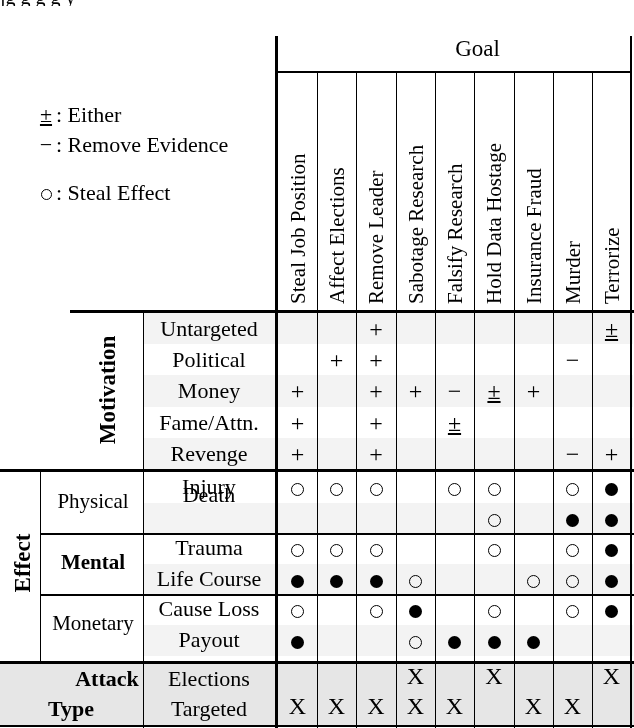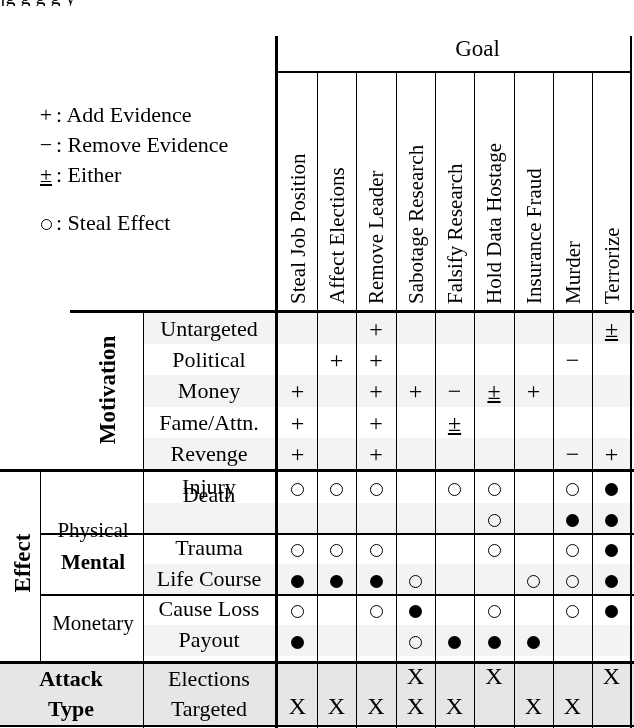--- a/index.html
+++ b/index.html
@@ -35,23 +35,22 @@
     <div class="shade" style="left: 144px; top: 313px; width: 489px; height: 31.2px;"></div>
     <div class="shade" style="left: 144px; top: 375.4px; width: 489px; height: 31.2px;"></div>
     <div class="shade" style="left: 144px; top: 437.8px; width: 489px; height: 31.2px;"></div>
     <div class="shade" style="left: 144px; top: 502.6px; width: 489px; height: 30.6px;"></div>
     <div class="shade" style="left: 144px; top: 563.8px; width: 489px; height: 30.6px;"></div>
     <div class="shade" style="left: 144px; top: 625px; width: 489px; height: 30.6px;"></div>
     <div class="atk" style="left: 0px; top: 664px; width: 634px; height: 62px;"></div>
   </div>
 
 <div class="legend">
-  <div class="row"><span class="sym">+</span><span>: Add Evidence</span></div>
+  <div class="row"><span class="sym" style="text-decoration:underline">±</span><span>: Either</span></div>
   <div class="row"><span class="sym">−</span><span>: Remove Evidence</span></div>
-  <div class="row"><span class="sym" style="text-decoration:underline">±</span><span>: Either</span></div>
   <div class="row" style="height:18px"></div>
   <div class="row"><span class="sym"><span class="dot side" style="width:11px;height:11px"></span></span><span>: Steal Effect</span></div>
 </div>
 
 <div class="goal-title">Goal</div>
 
 <div id="grid">
     <div class="colhdr" style="left: 278px; width: 39px;">
       <span style="transform: rotate(-90deg); left: 8px; bottom: auto; transform-origin: 0px 0px; top: 232px;">Steal Job Position</span>
     </div>
@@ -96,21 +95,21 @@
     <div class="rowlbl" style="left: 144px; top: 406.6px; width: 130px;">Fame/Attn.</div>
     <div class="cell" style="left: 278px; top: 406.6px; width: 39px;"><span class="pm">+</span></div>
     <div class="cell" style="left: 356px; top: 406.6px; width: 40px;"><span class="pm">+</span></div>
     <div class="cell" style="left: 435px; top: 406.6px; width: 39px;"><span class="pm either">±</span></div>
     <div class="rowlbl" style="left: 144px; top: 437.8px; width: 130px;">Revenge</div>
     <div class="cell" style="left: 278px; top: 437.8px; width: 39px;"><span class="pm">+</span></div>
     <div class="cell" style="left: 356px; top: 437.8px; width: 40px;"><span class="pm">+</span></div>
     <div class="cell" style="left: 553px; top: 437.8px; width: 39px;"><span class="pm">−</span></div>
     <div class="cell" style="left: 592px; top: 437.8px; width: 39px;"><span class="pm">+</span></div>
     <div class="vert" style="left: 38px; top: 377px; width: 140px; text-align: center;">Motivation</div>
-    <div class="grp" style="left: 42px; top: 488.6px; width: 102px; margin-top: 29px;">Physical</div>
+    <div class="grp" style="left: 42px; top: 488.6px; width: 102px;">Physical</div>
     <div class="rowlbl" style="left: 144px; top: 471px; width: 130px;">Injury</div>
     <div class="cell" style="left: 278px; top: 472px; width: 39px; line-height: 30.6px;"><span class="dot side"></span></div>
     <div class="cell" style="left: 317px; top: 472px; width: 39px; line-height: 30.6px;"><span class="dot side"></span></div>
     <div class="cell" style="left: 356px; top: 472px; width: 40px; line-height: 30.6px;"><span class="dot side"></span></div>
     <div class="cell" style="left: 435px; top: 472px; width: 39px; line-height: 30.6px;"><span class="dot side"></span></div>
     <div class="cell" style="left: 474px; top: 472px; width: 40px; line-height: 30.6px;"><span class="dot side"></span></div>
     <div class="cell" style="left: 553px; top: 472px; width: 39px; line-height: 30.6px;"><span class="dot side"></span></div>
     <div class="cell" style="left: 592px; top: 472px; width: 39px; line-height: 30.6px;"><span class="dot target"></span></div>
     <div class="rowlbl" style="left: 144px; top: 479px; width: 130px;">Death</div>
     <div class="cell" style="left: 474px; top: 502.6px; width: 40px; line-height: 30.6px;"><span class="dot side"></span></div>
@@ -142,21 +141,21 @@
     <div class="cell" style="left: 474px; top: 594.4px; width: 40px; line-height: 30.6px;"><span class="dot side"></span></div>
     <div class="cell" style="left: 553px; top: 594.4px; width: 39px; line-height: 30.6px;"><span class="dot side"></span></div>
     <div class="cell" style="left: 592px; top: 594.4px; width: 39px; line-height: 30.6px;"><span class="dot target"></span></div>
     <div class="rowlbl" style="left: 144px; top: 624px; width: 130px;">Payout</div>
     <div class="cell" style="left: 278px; top: 625px; width: 39px; line-height: 30.6px;"><span class="dot target"></span></div>
     <div class="cell" style="left: 396px; top: 625px; width: 39px; line-height: 30.6px;"><span class="dot side"></span></div>
     <div class="cell" style="left: 435px; top: 625px; width: 39px; line-height: 30.6px;"><span class="dot target"></span></div>
     <div class="cell" style="left: 474px; top: 625px; width: 40px; line-height: 30.6px;"><span class="dot target"></span></div>
     <div class="cell" style="left: 514px; top: 625px; width: 39px; line-height: 30.6px;"><span class="dot target"></span></div>
     <div class="vert" style="left: -12px; top: 549.8px; width: 70px; text-align: center;">Effect</div>
-    <div class="grp" style="left: 0px; top: 666px; width: 142px; font-weight: bold; font-size: 22px;">Attack</div>
+    <div class="grp" style="left: 0px; top: 666px; width: 142px; font-weight: bold; font-size: 22px; padding-left: 36px;">Attack</div>
     <div class="grp" style="left: 0px; top: 696px; width: 142px; font-weight: bold; font-size: 22px;">Type</div>
     <div class="rowlbl" style="left: 144px; top: 663px; width: 130px;">Elections</div>
     <div class="xmark" style="left: 396px; top: 663px; width: 39px;">X</div>
     <div class="xmark" style="left: 474px; top: 663px; width: 40px;">X</div>
     <div class="xmark" style="left: 592px; top: 663px; width: 39px;">X</div>
     <div class="rowlbl" style="left: 144px; top: 693px; width: 130px;">Targeted</div>
     <div class="xmark" style="left: 278px; top: 693px; width: 39px;">X</div>
     <div class="xmark" style="left: 317px; top: 693px; width: 39px;">X</div>
     <div class="xmark" style="left: 356px; top: 693px; width: 40px;">X</div>
     <div class="xmark" style="left: 396px; top: 693px; width: 39px;">X</div>

